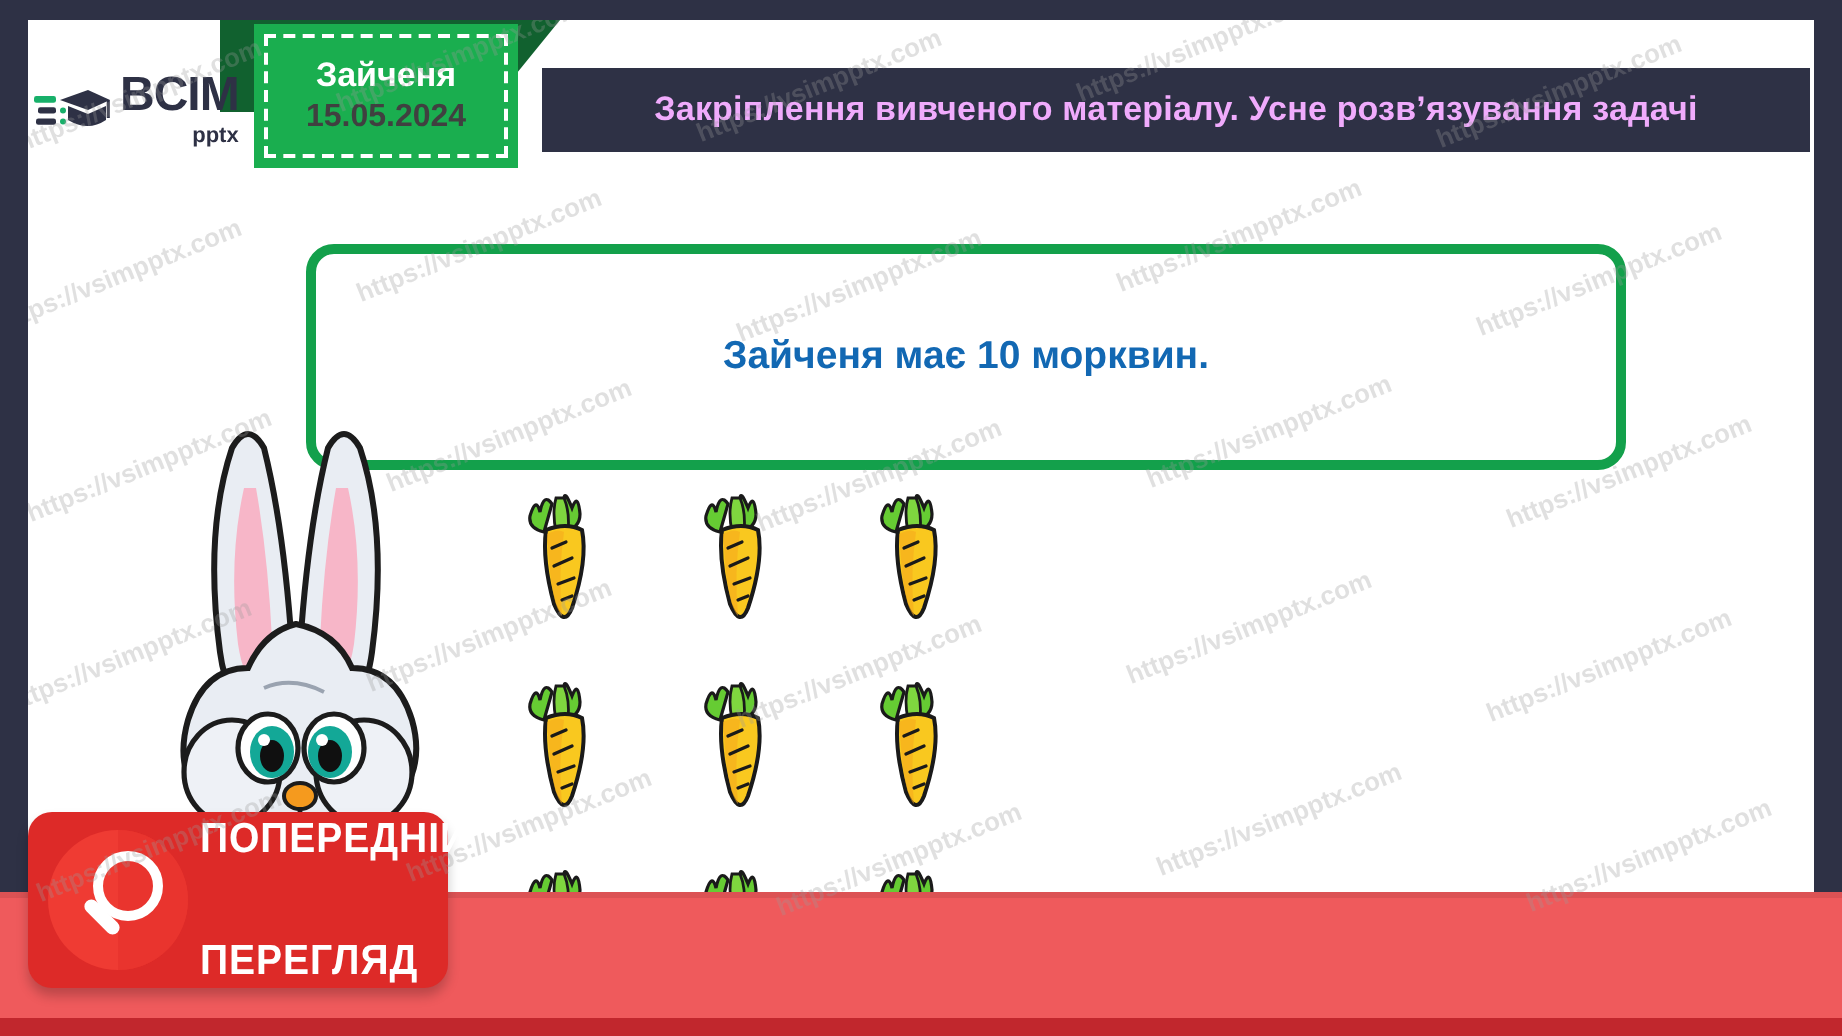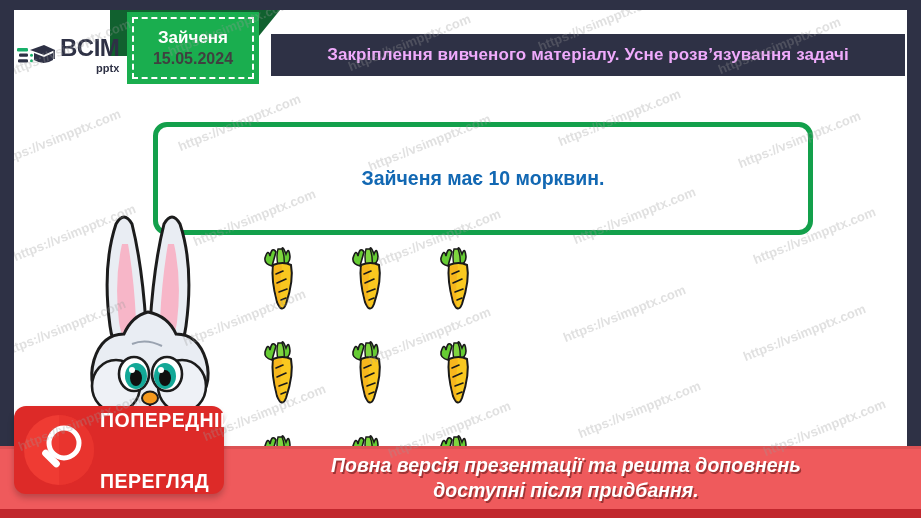--- a/index.html
+++ b/index.html
@@ -275,24 +275,20 @@
       <span style="left:185px;top:395px;">https://vsimpptx.com</span>
       <span style="left:370px;top:412px;">https://vsimpptx.com</span>
       <span style="left:560px;top:392px;">https://vsimpptx.com</span>
       <span style="left:745px;top:410px;">https://vsimpptx.com</span>
     </div>
 
   </div>
 
   <div class="promo">
     <div class="shadowbar"></div>
-    <div class="ptext">
-      <div>Повна версія презентації та решта доповнень</div>
-      <div>доступні після придбання.</div>
-    </div>
     <div class="strip"></div>
   </div>
 
   <div class="previewbadge">
     <span class="mag">
       <svg width="78" height="78" viewBox="0 0 78 78">
         <circle cx="39" cy="39" r="35" fill="#ef3b33"></circle>
         <path d="M39 4 A35 35 0 0 1 39 74 Z" fill="#e43029" opacity=".55"></path>
         <circle cx="44" cy="32" r="15" fill="none" stroke="#ffffff" stroke-width="5"></circle>
         <rect x="20" y="44" width="22" height="7" rx="3.5" fill="#ffffff" transform="rotate(45 31 47.5)"></rect>

